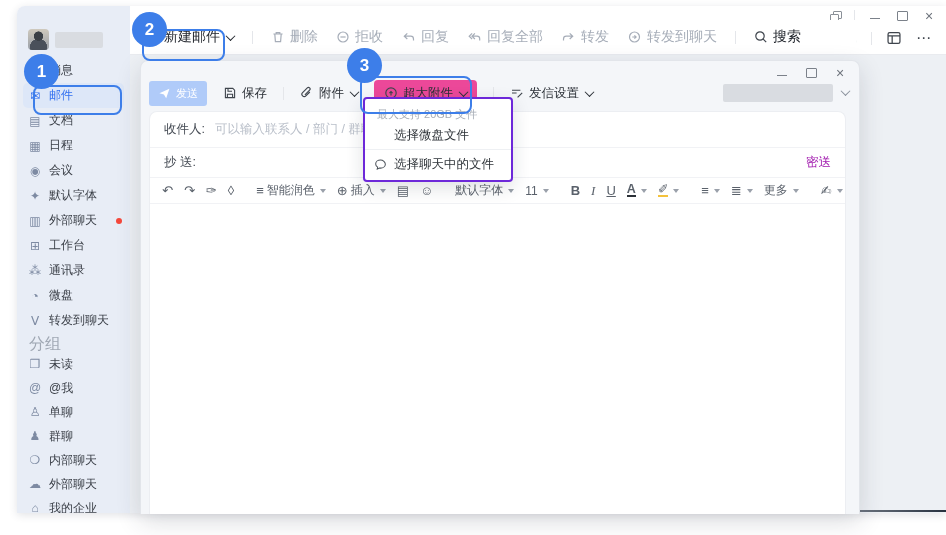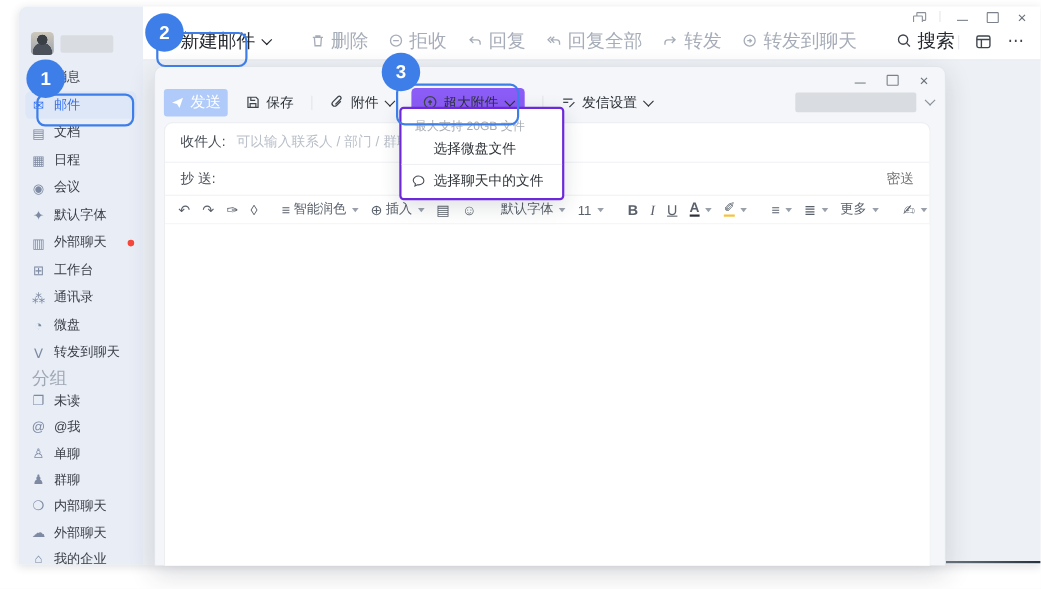--- a/index.html
+++ b/index.html
@@ -38,50 +38,50 @@
             font-size:12px;color:#3a3f47;cursor:pointer;}
   .nav-item .i{width:14px;text-align:center;font-size:12px;color:#7d8aa2;font-style:normal;flex:0 0 14px;}
   .nav-item.sel{color:#3370f0;background:#dde7f8;border-radius:5px;margin:0 6px;padding:0 2px 0 5px;height:25px;}
   .nav-item.sel .i{color:#3370f0;}
   .red-dot{width:6px;height:6px;border-radius:50%;background:#f5483b;margin-left:auto;}
   .grp-label{position:absolute;left:12px;top:328px;font-size:16px;color:#a0a8b4;}
   .groups{position:absolute;left:0;top:346px;width:113px;display:flex;flex-direction:column;}
   .groups .nav-item{height:24px;}
   
   .topbar{position:absolute;left:113px;top:14px;right:90px;height:34px;display:flex;align-items:center;
-          gap:18px;padding-left:14px;font-size:17px;background:#fff;}
+          gap:18px;padding-left:14px;font-size:14px;background:#fff;}
   .tb-item{display:flex;align-items:center;gap:5px;cursor:pointer;white-space:nowrap;}
   .tb-dark{color:#23272e;}
   .tb-dis{color:#a6adb8;}
   .chev{width:6px;height:6px;border-right:1.4px solid currentColor;border-bottom:1.4px solid currentColor;
         transform:rotate(45deg) translate(-1px,-1px);display:inline-block;margin-left:2px;}
   .main-bg{position:absolute;left:113px;top:48px;right:0;bottom:0;background:#edf0f4;border-top:1px solid #e9ebef;}
   
   .compose{position:absolute;left:123px;top:54px;width:718px;height:453px;background:#f4f6f9;
            border:1px solid #e2e5ea;border-bottom:none;border-radius:8px 8px 0 0;
            box-shadow:0 8px 24px rgba(35,45,65,.16);z-index:5;}
   .mini-ctrls{position:absolute;top:6px;right:12px;display:flex;align-items:center;gap:15px;color:#6e747d;}
   .cmp-toolbar{position:absolute;left:8px;top:18px;right:160px;height:28px;display:flex;align-items:center;gap:16px;
                font-size:12.5px;color:#2b3037;}
   .send-btn{width:58px;height:25px;border-radius:3px;background:#b0cbf9;color:#fff;display:flex;
-            align-items:center;justify-content:center;gap:5px;font-size:14px;cursor:pointer;}
+            align-items:center;justify-content:center;gap:5px;font-size:11px;cursor:pointer;}
   .cmp-btn{display:flex;align-items:center;gap:5px;cursor:pointer;}
-  .big-pill{background:#8b5cf6;border-radius:4px;height:26px;padding:0 10px;display:flex;align-items:center;gap:5px;cursor:pointer;}
+  .big-pill{background:#ec4899;border-radius:4px;height:26px;padding:0 10px;display:flex;align-items:center;gap:5px;cursor:pointer;}
   .sender{position:absolute;top:23px;right:26px;width:110px;height:18px;background:#d9dce1;border-radius:2px;cursor:pointer;}
   .sender-caret{position:absolute;top:28px;right:10px;color:#8a919c;}
   
   .card{position:absolute;left:8px;right:13px;top:50px;bottom:0;background:#fff;
         border:1px solid #eceef2;border-bottom:none;border-radius:8px 8px 0 0;display:flex;flex-direction:column;}
   .frow{display:flex;align-items:center;padding:0 14px;border-bottom:1px solid #f1f2f5;font-size:12.5px;}
   .frow .lbl{color:#464c55;}
   .frow .ph{color:#b9bfc9;margin-left:10px;}
   .row-to{height:35px;}
   .row-cc{height:29px;justify-content:space-between;}
   .row-subj{height:29px;}
-  .bcc{color:#737373;cursor:pointer;text-align:center;}
+  .bcc{color:#a21caf;cursor:pointer;text-align:center;}
   .ed-bar{height:25px;display:flex;align-items:center;gap:11px;padding:0 12px;border-bottom:1px solid #f1f2f5;
           color:#5a616b;font-size:12px;}
   .ed{display:flex;align-items:center;gap:3px;cursor:pointer;font-style:normal;white-space:nowrap;}
   .ed .g{font-size:13px;line-height:13px;}
   .caret-sm{width:0;height:0;border-left:3.5px solid transparent;border-right:3.5px solid transparent;
             border-top:4px solid #9aa0aa;display:inline-block;margin-left:2px;}
   .ed-div{width:1px;height:13px;background:#e7e9ed;}
   .b-bold{font-weight:bold;font-size:13px;}
   .b-ital{font-style:italic;font-size:13px;font-family:"Liberation Serif",serif;}
   .b-under{text-decoration:underline;font-size:13px;}

